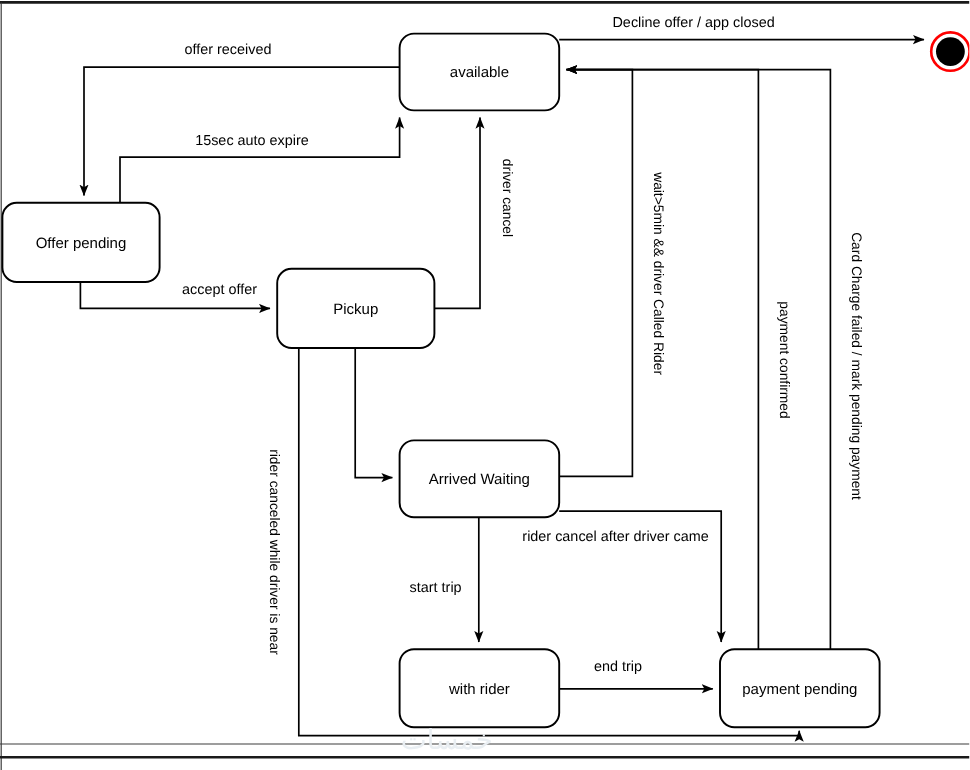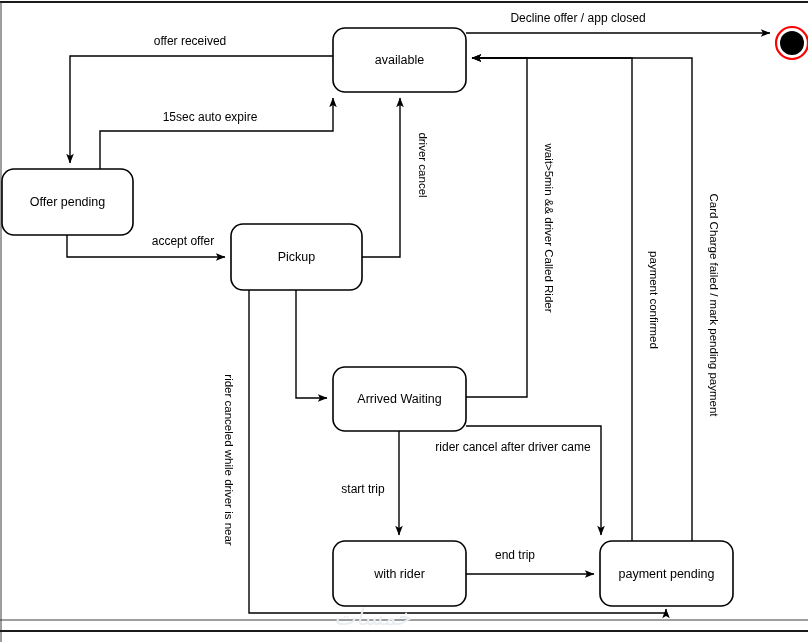--- a/index.html
+++ b/index.html
@@ -76,21 +76,20 @@
   .watermark {
     position: absolute;
     left: 334px;
     top: 604px;
     font-family: "DejaVu Sans", sans-serif;
     font-size: 23px;
     color: #e9eef2;
     letter-spacing: 1px;
     user-select: none;
     pointer-events: none;
-    font-style: italic;
   }
 </style>
 </head>
 <body>
 
 <div id="canvas">
 
   <svg id="diagram-svg" viewBox="0 0 808 642" xmlns="http://www.w3.org/2000/svg">
 
     <defs>

